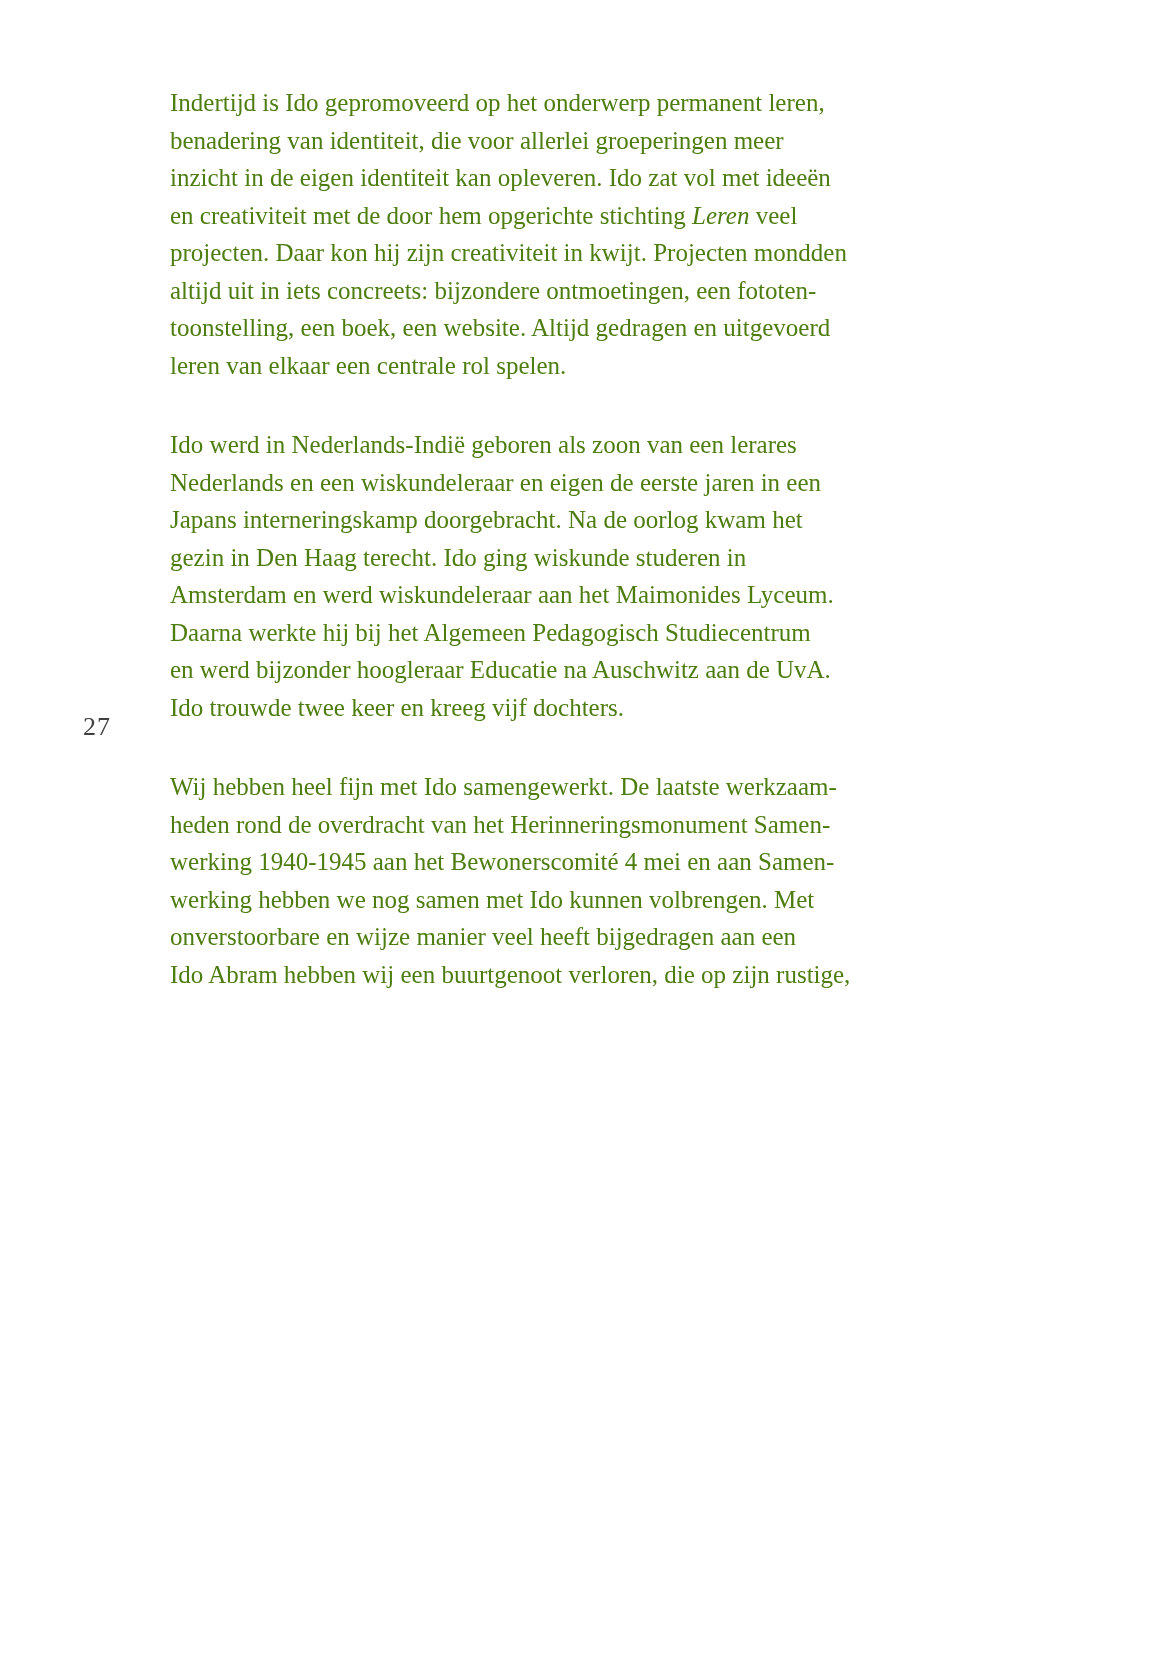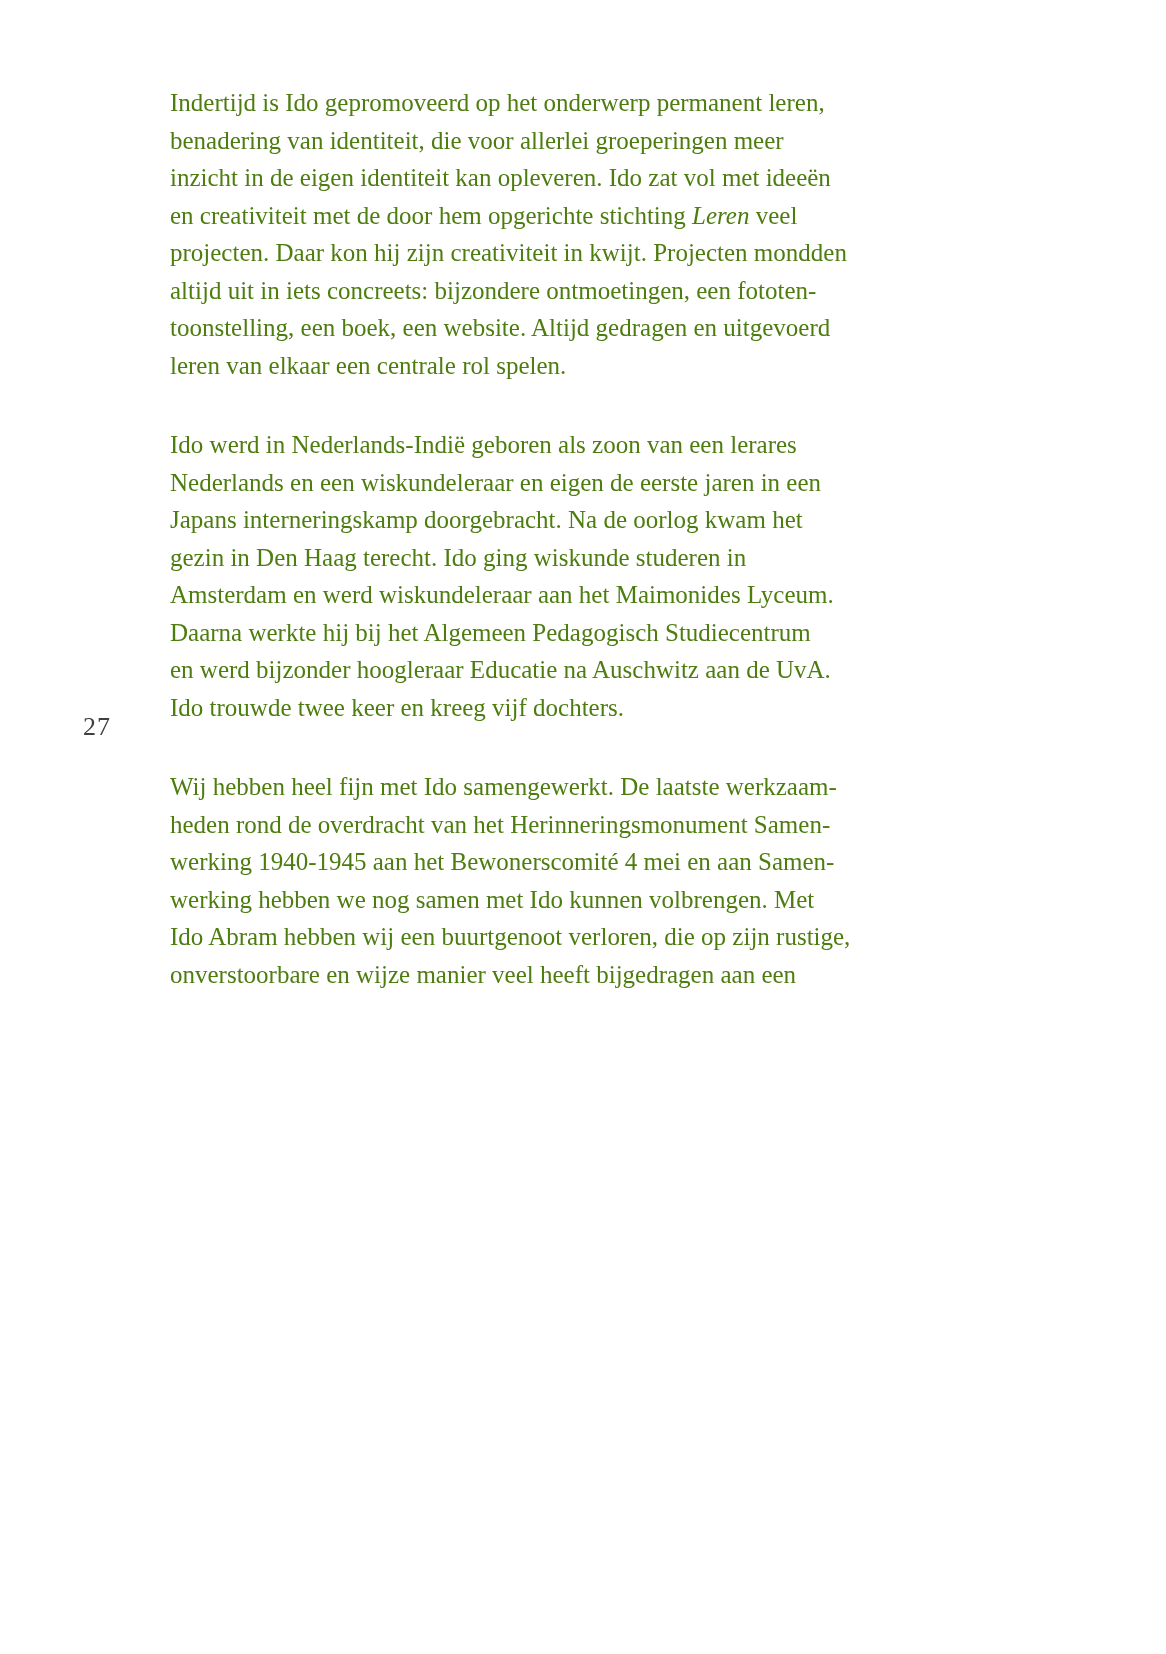--- a/index.html
+++ b/index.html
@@ -82,19 +82,19 @@
       <span class="line">Daarna werkte hij bij het Algemeen Pedagogisch Studiecentrum</span>
       <span class="line">en werd bijzonder hoogleraar Educatie na Auschwitz aan de UvA.</span>
       <span class="line">Ido trouwde twee keer en kreeg vijf dochters.</span>
     </p>
 
     <p>
       <span class="line">Wij hebben heel fijn met Ido samengewerkt. De laatste werkzaam-</span>
       <span class="line">heden rond de overdracht van het Herinneringsmonument Samen-</span>
       <span class="line">werking 1940-1945 aan het Bewonerscomité 4 mei en aan Samen-</span>
       <span class="line">werking hebben we nog samen met Ido kunnen volbrengen. Met</span>
+      <span class="line">onverstoorbare en wijze manier veel heeft bijgedragen aan een</span>
       <span class="line">Ido Abram hebben wij een buurtgenoot verloren, die op zijn rustige,</span>
-      <span class="line">onverstoorbare en wijze manier veel heeft bijgedragen aan een</span>
     </p>
 
   </article>
 
 </main>
 
 </body></html>

